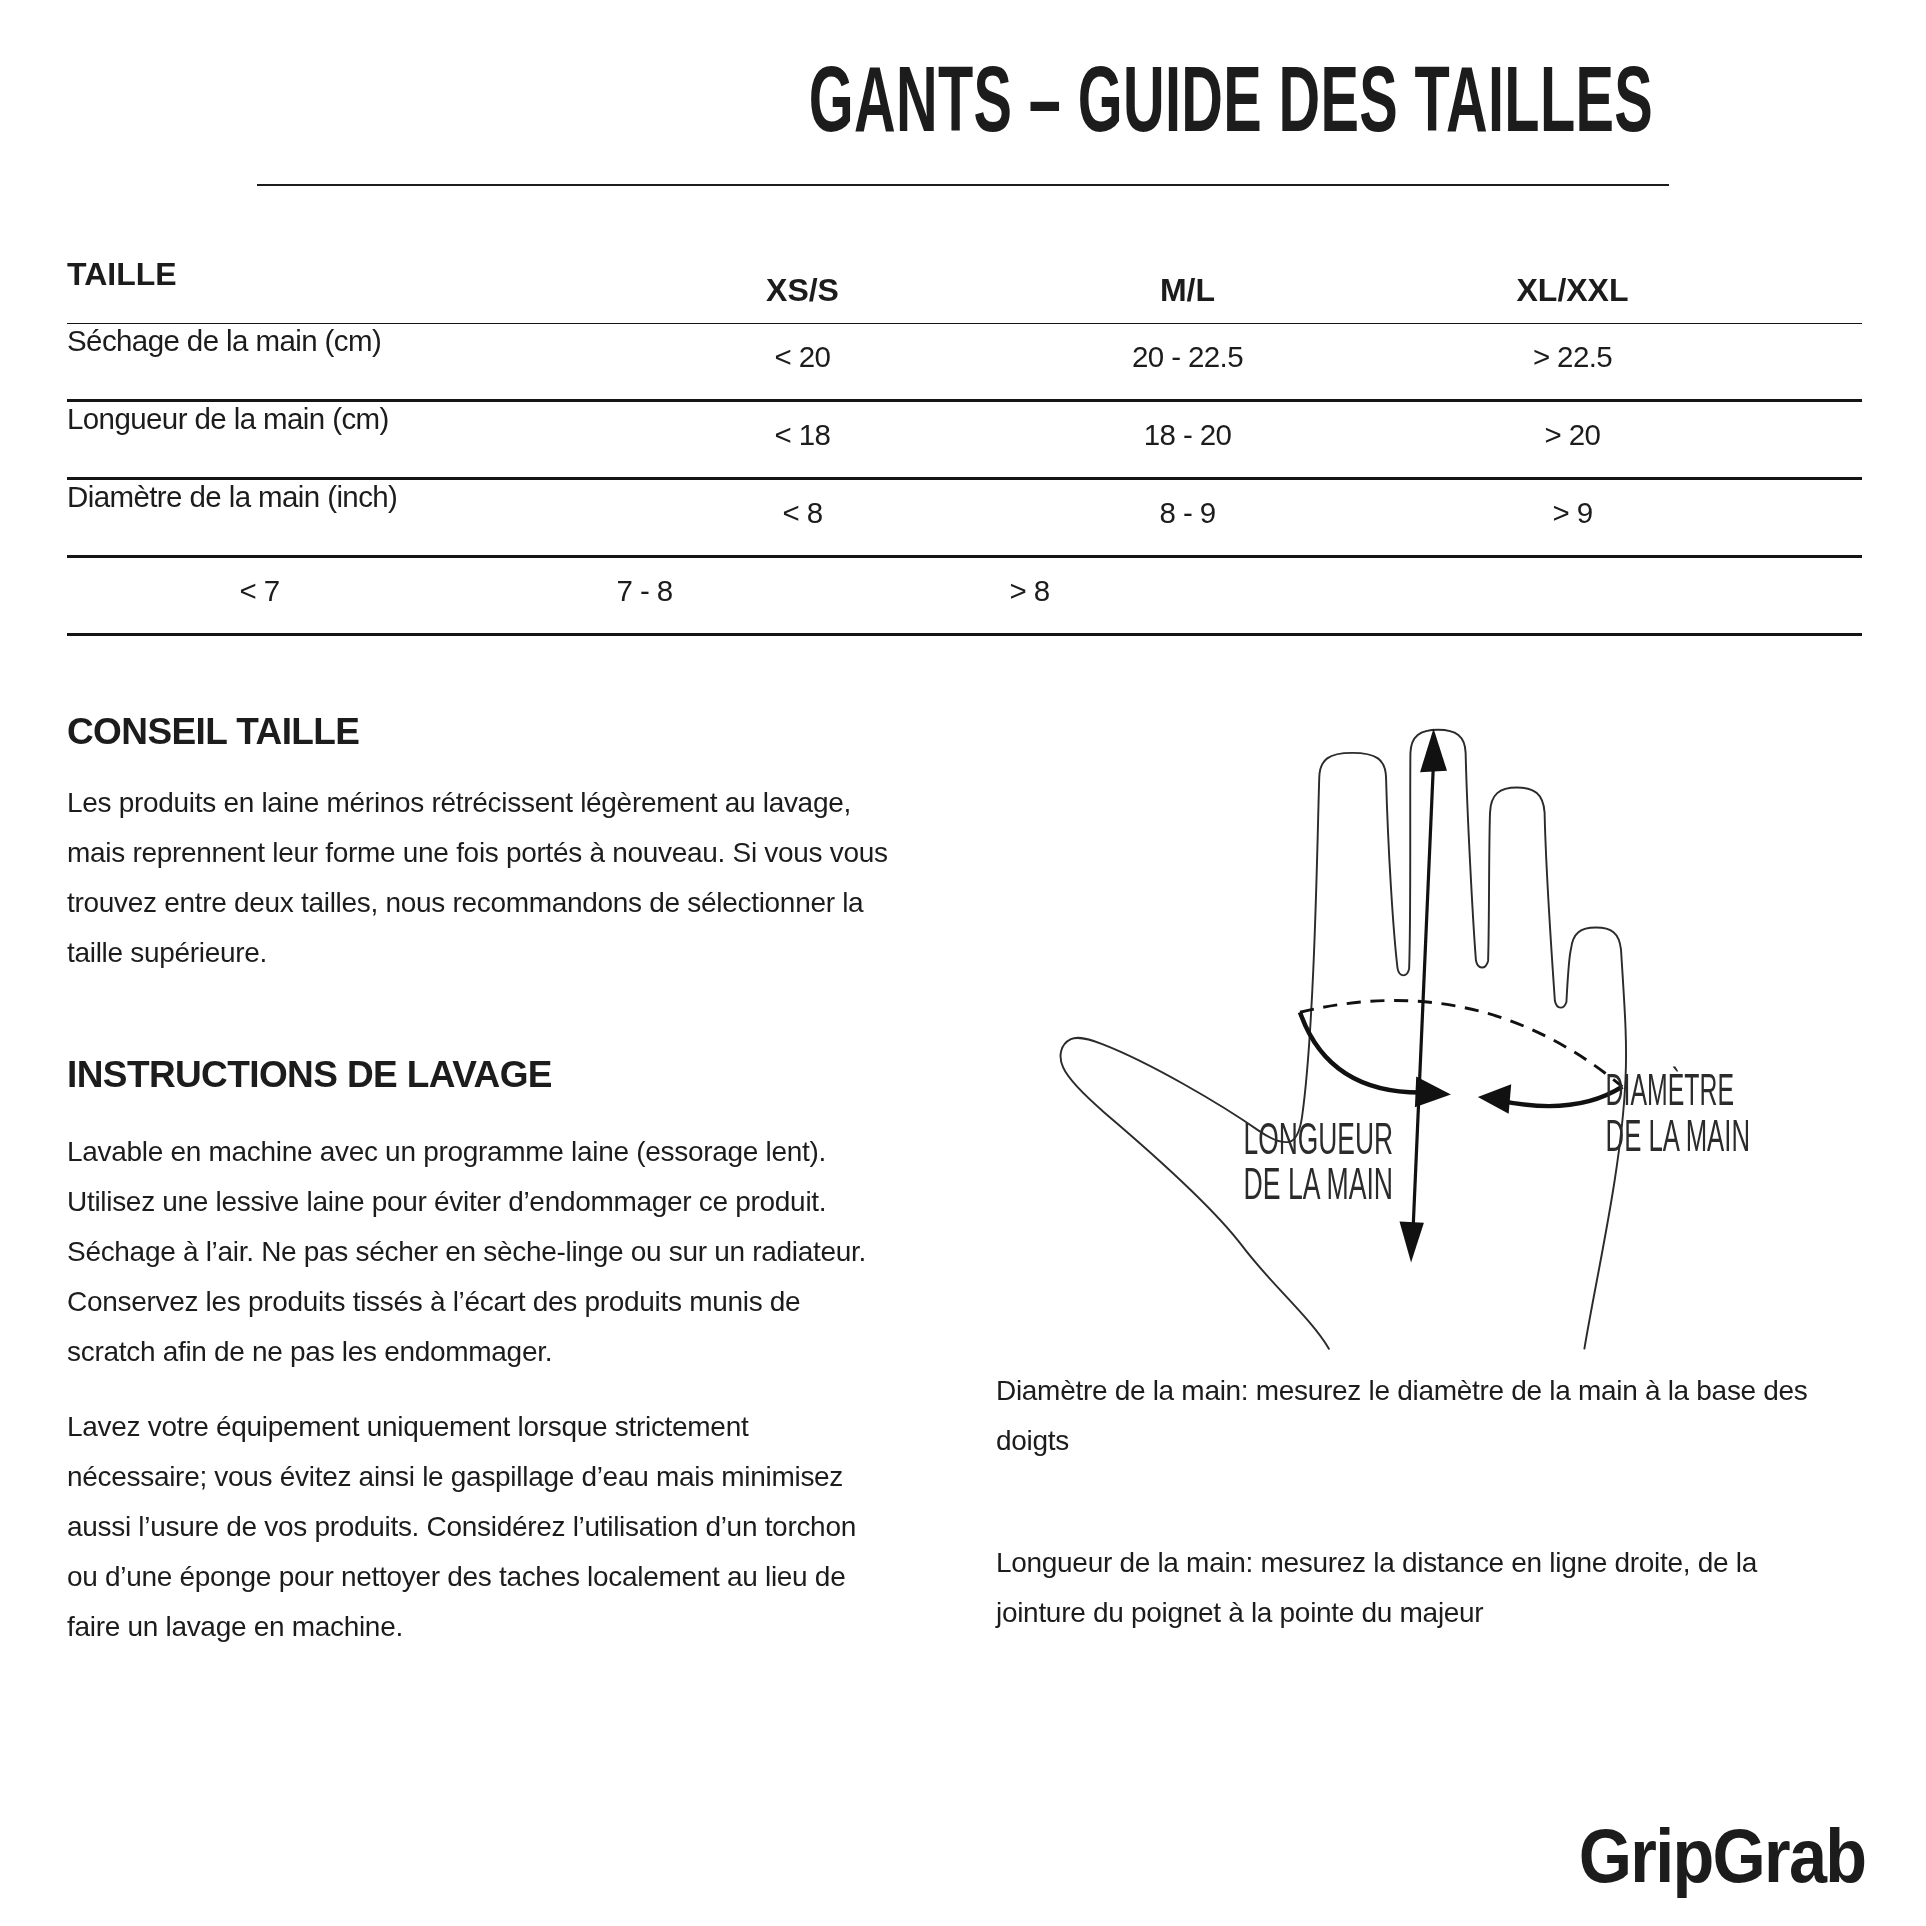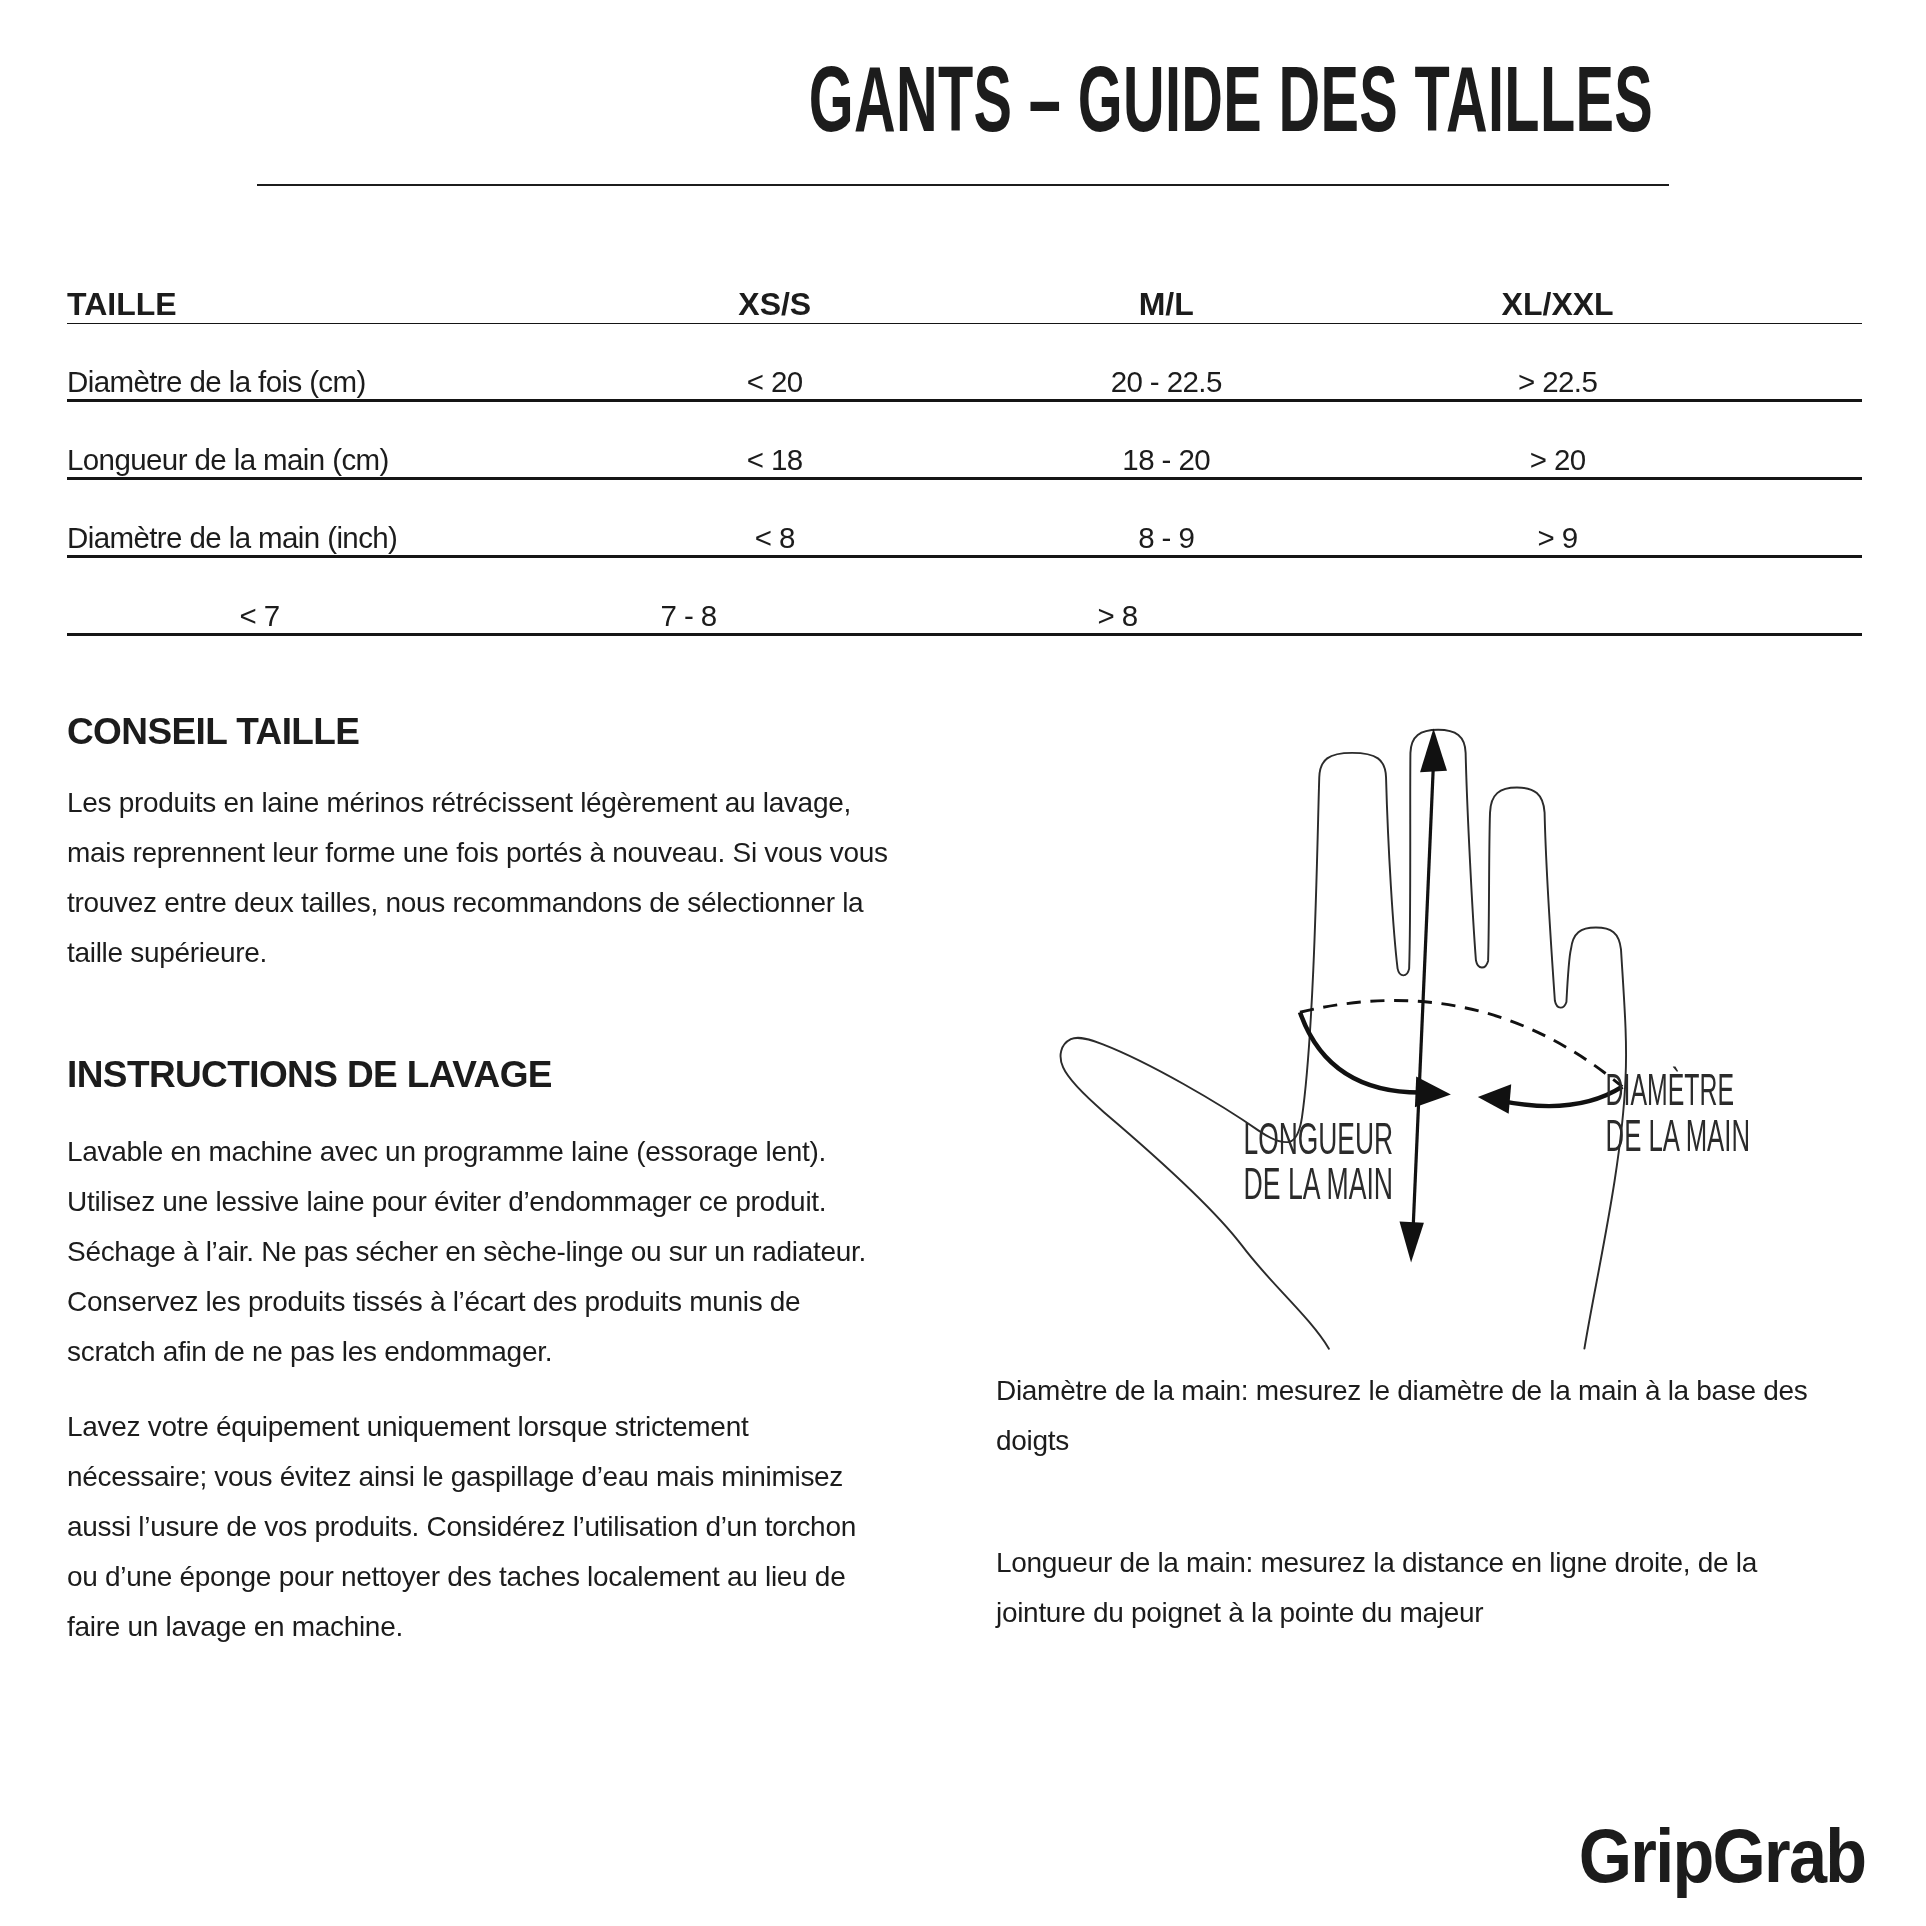--- a/index.html
+++ b/index.html
@@ -6,21 +6,21 @@
   body{width:1926px;height:1926px;position:relative;overflow:hidden;
        font-family:"Liberation Sans",sans-serif;color:#1c1c1c;}
   .abs{position:absolute;}
   
   .title-wrap{left:0;top:53px;width:1912px;text-align:right;}
   .title{display:inline-block;font-size:93px;font-weight:700;line-height:1;
          white-space:nowrap;transform:scaleX(.62);transform-origin:center;letter-spacing:0.6px;}
   .title-rule{left:257px;top:184px;width:1412px;height:1.9px;background:#1c1c1c;}
   
   .size-table{left:67px;top:256px;width:1795px;}
-  .tr{display:flex;align-items:flex-end;border-bottom:3.2px solid #151515;gap:44px;}
+  .tr{display:flex;align-items:flex-start;border-bottom:3.2px solid #151515;}
   .tr.head{height:67px;border-bottom:1.9px solid #151515;}
   .tr.data{height:75px;}
   .c-label{width:543px;font-size:29.5px;letter-spacing:-0.6px;}
   .c-val{width:385px;text-align:center;font-size:29.5px;letter-spacing:-0.6px;margin-top:16px;}
   .c-fill{width:96px;}
   .tr.head .c-label,.tr.head .c-val{font-weight:700;font-size:32px;letter-spacing:0;}
   
   .h2{font-size:37px;font-weight:700;line-height:1;letter-spacing:-0.6px;white-space:nowrap;}
   .body-text{font-size:28px;line-height:50px;letter-spacing:-0.3px;white-space:pre-line;}
   .conseil-h{left:67px;top:713px;}
@@ -52,21 +52,21 @@
 
   <div class="abs size-table">
     <div class="tr head">
       <div class="c-label">TAILLE</div>
       <div class="c-val">XS/S</div>
       <div class="c-val">M/L</div>
       <div class="c-val">XL/XXL</div>
       <div class="c-fill"></div>
     </div>
     <div class="tr data">
-      <div class="c-label">Diamètre de la fois (cm)</div>
+      <div class="c-label">Séchage de la main (cm)</div>
       <div class="c-val">&lt; 20</div>
       <div class="c-val">20 - 22.5</div>
       <div class="c-val">&gt; 22.5</div>
       <div class="c-fill"></div>
     </div>
     <div class="tr data">
       <div class="c-label">Longueur de la main (cm)</div>
       <div class="c-val">&lt; 18</div>
       <div class="c-val">18 - 20</div>
       <div class="c-val">&gt; 20</div>

